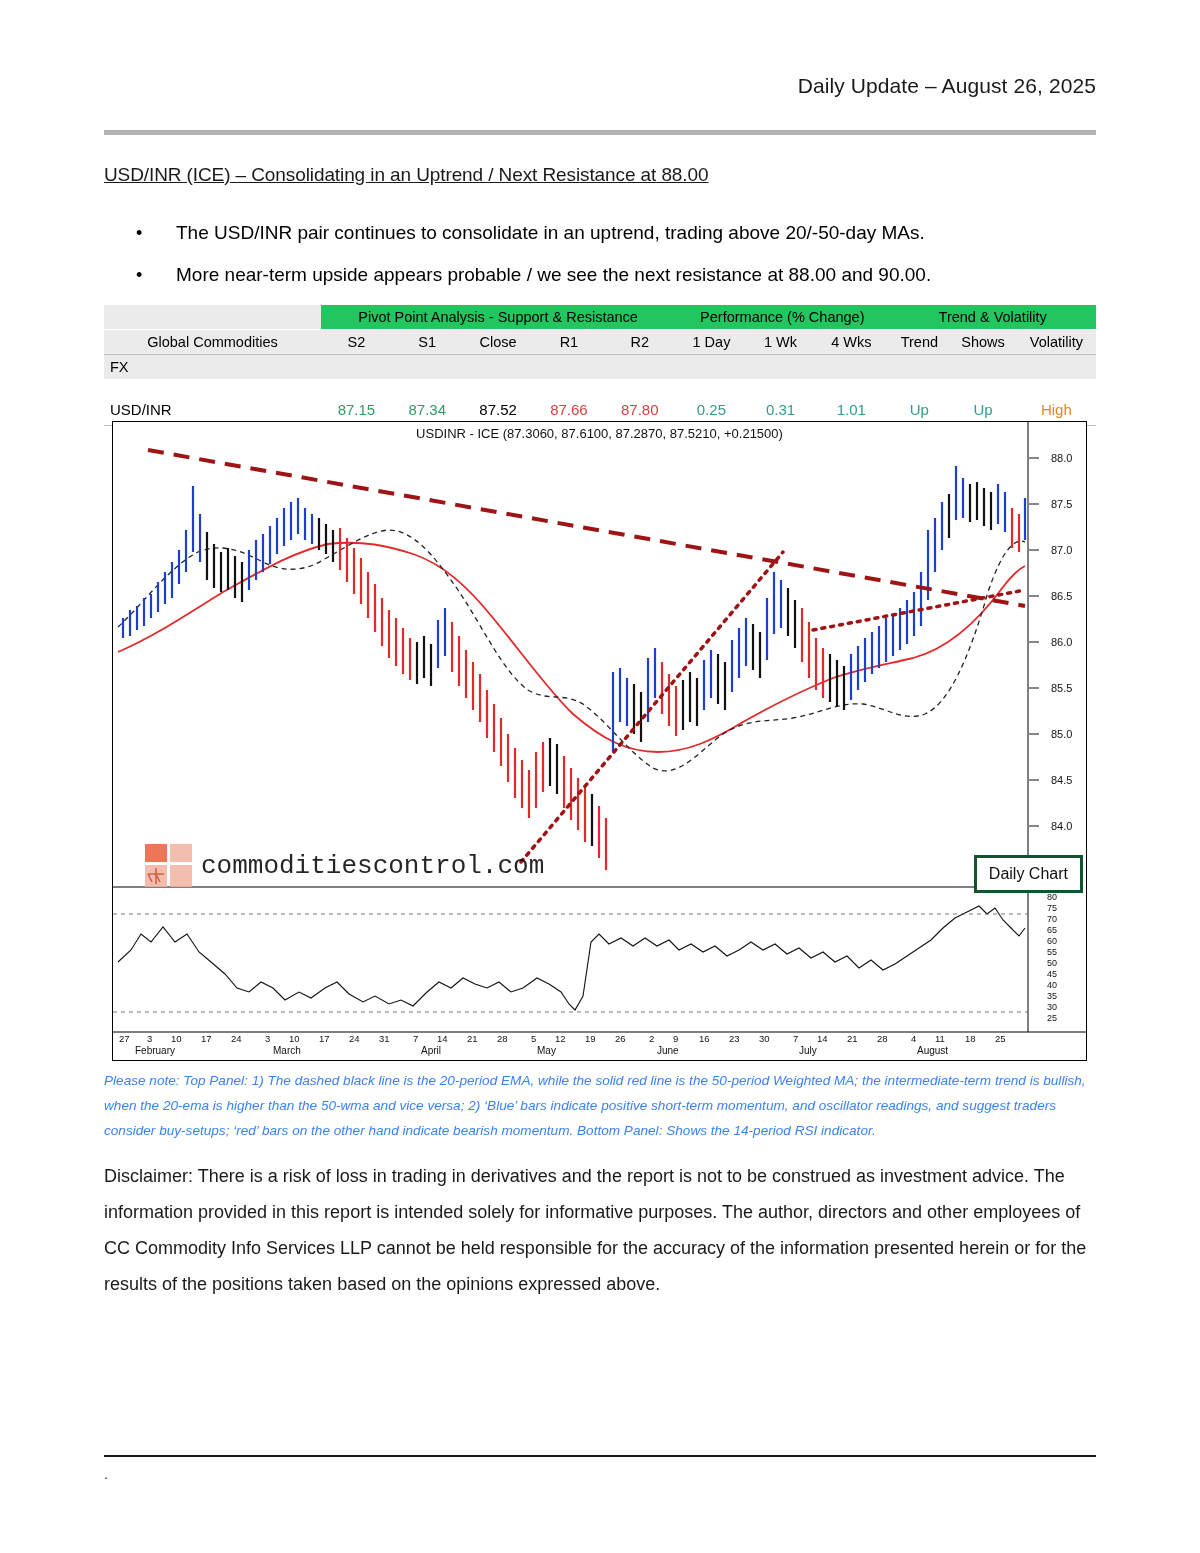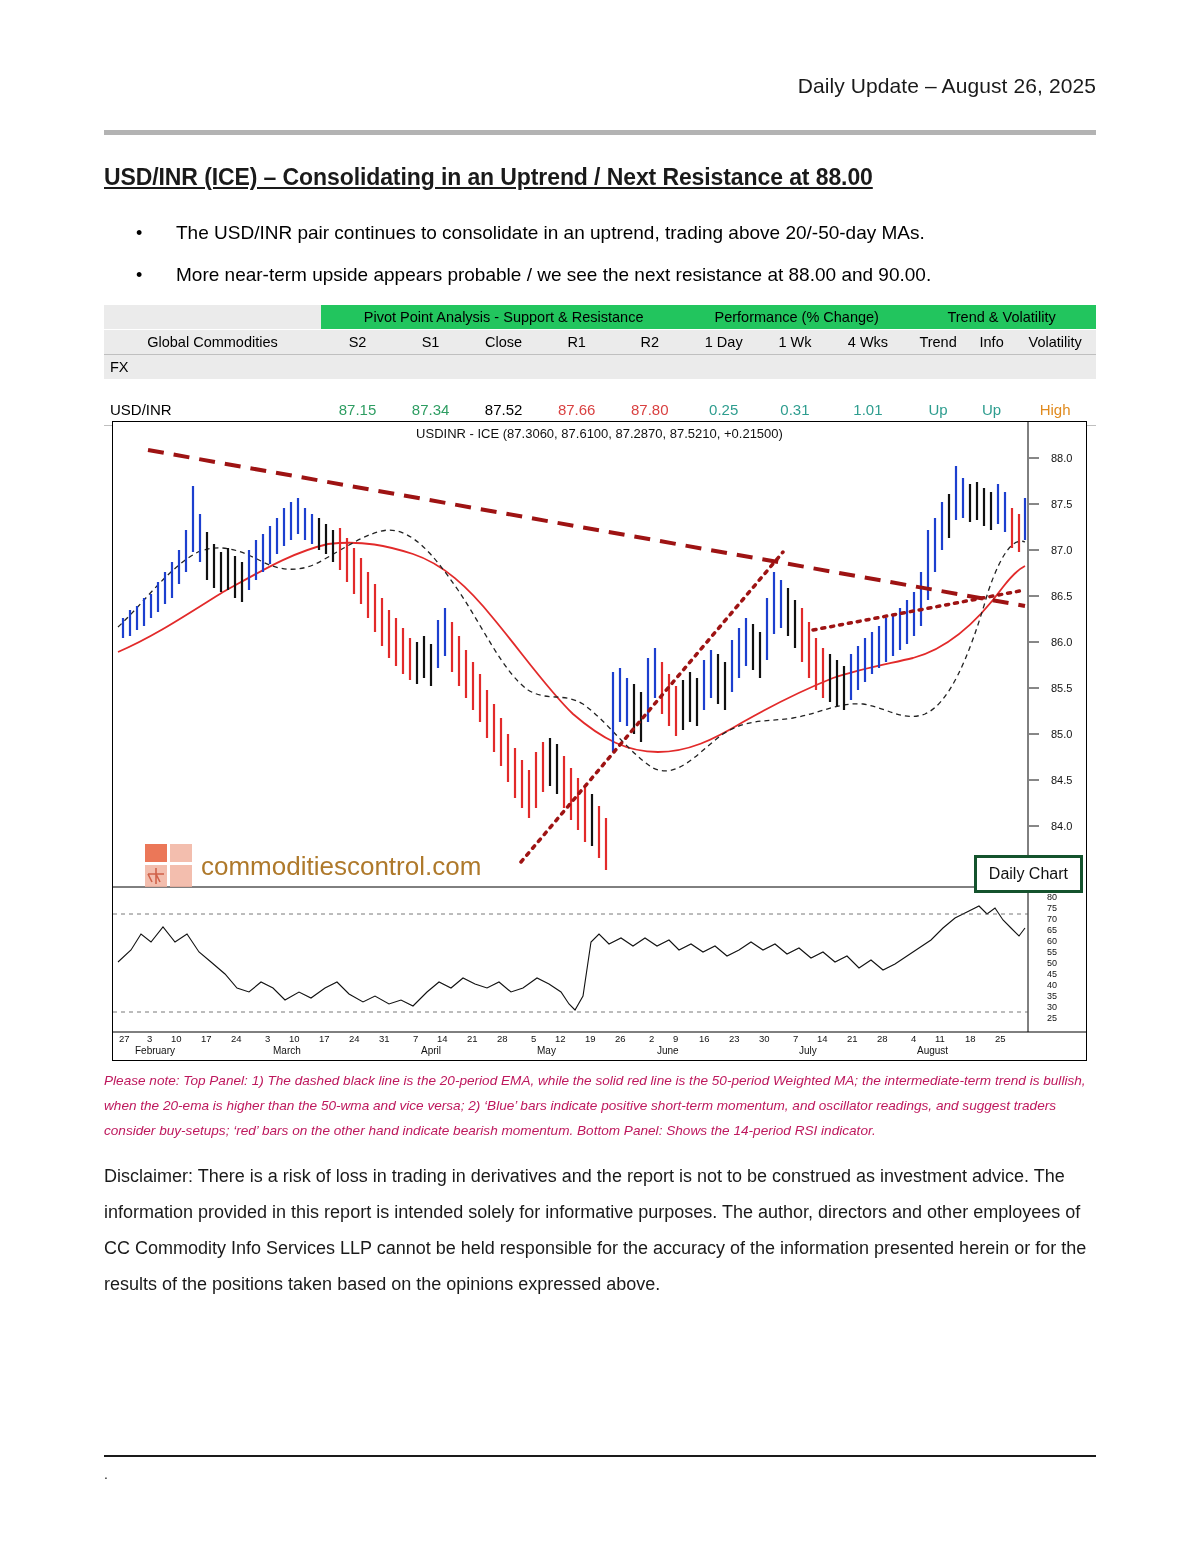--- a/index.html
+++ b/index.html
@@ -34,22 +34,22 @@
     top: 130px;
     left: 104px;
     width: 992px;
     height: 5px;
     background: #b3b3b3;
   }
   .title {
     position: absolute;
     top: 164px;
     left: 104px;
-    font-size: 23px;
-    font-weight: bold;
+    font-size: 19px;
+    font-weight: normal;
     color: #1a1a1a;
     text-decoration: underline;
     letter-spacing: -0.1px;
   }
   .bullets {
     position: absolute;
     top: 220px;
     left: 128px;
     width: 960px;
   }
@@ -154,43 +154,43 @@
     align-items: center;
     opacity: 0.85;
   }
   .wm .wm-glyph {
     width: 52px; height: 52px;
     position: relative;
     margin-right: 6px;
   }
   .wm .wm-text {
     font-size: 26px;
-    color: #a16207;
-    font-family: Liberation Sans, sans-serif;
+    color: #000000;
+    font-family: Liberation Mono, monospace;
   }
   .daily-chart-badge {
     position: absolute;
     right: 3px;
     bottom: 167px;
     border: 3px solid #14532d;
     background: #fff;
     padding: 7px 12px;
     font-size: 16px;
     color: #111;
   }
 
   .note {
     position: absolute;
     top: 1068px;
     left: 104px;
     width: 992px;
     font-size: 13.6px;
     font-style: italic;
     line-height: 25px;
-    color: #be185d;
+    color: #3b82f6;
     font-family: "Liberation Sans", sans-serif;
   }
   .disclaimer {
     position: absolute;
     top: 1158px;
     left: 104px;
     width: 994px;
     font-size: 18px;
     line-height: 36px;
     color: #1a1a1a;
@@ -244,21 +244,21 @@
       <td class="left">Global Commodities</td>
       <td>S2</td>
       <td>S1</td>
       <td>Close</td>
       <td>R1</td>
       <td>R2</td>
       <td>1 Day</td>
       <td>1 Wk</td>
       <td>4 Wks</td>
       <td>Trend</td>
-      <td>Info</td>
+      <td>Shows</td>
       <td>Volatility</td>
     </tr>
     <tr class="sec-row">
       <td colspan="12">FX</td>
     </tr>
     <tr class="data-row">
       <td class="left">USD/INR</td>
       <td class="green">87.15</td>
       <td class="green">87.34</td>
       <td>87.52</td>

